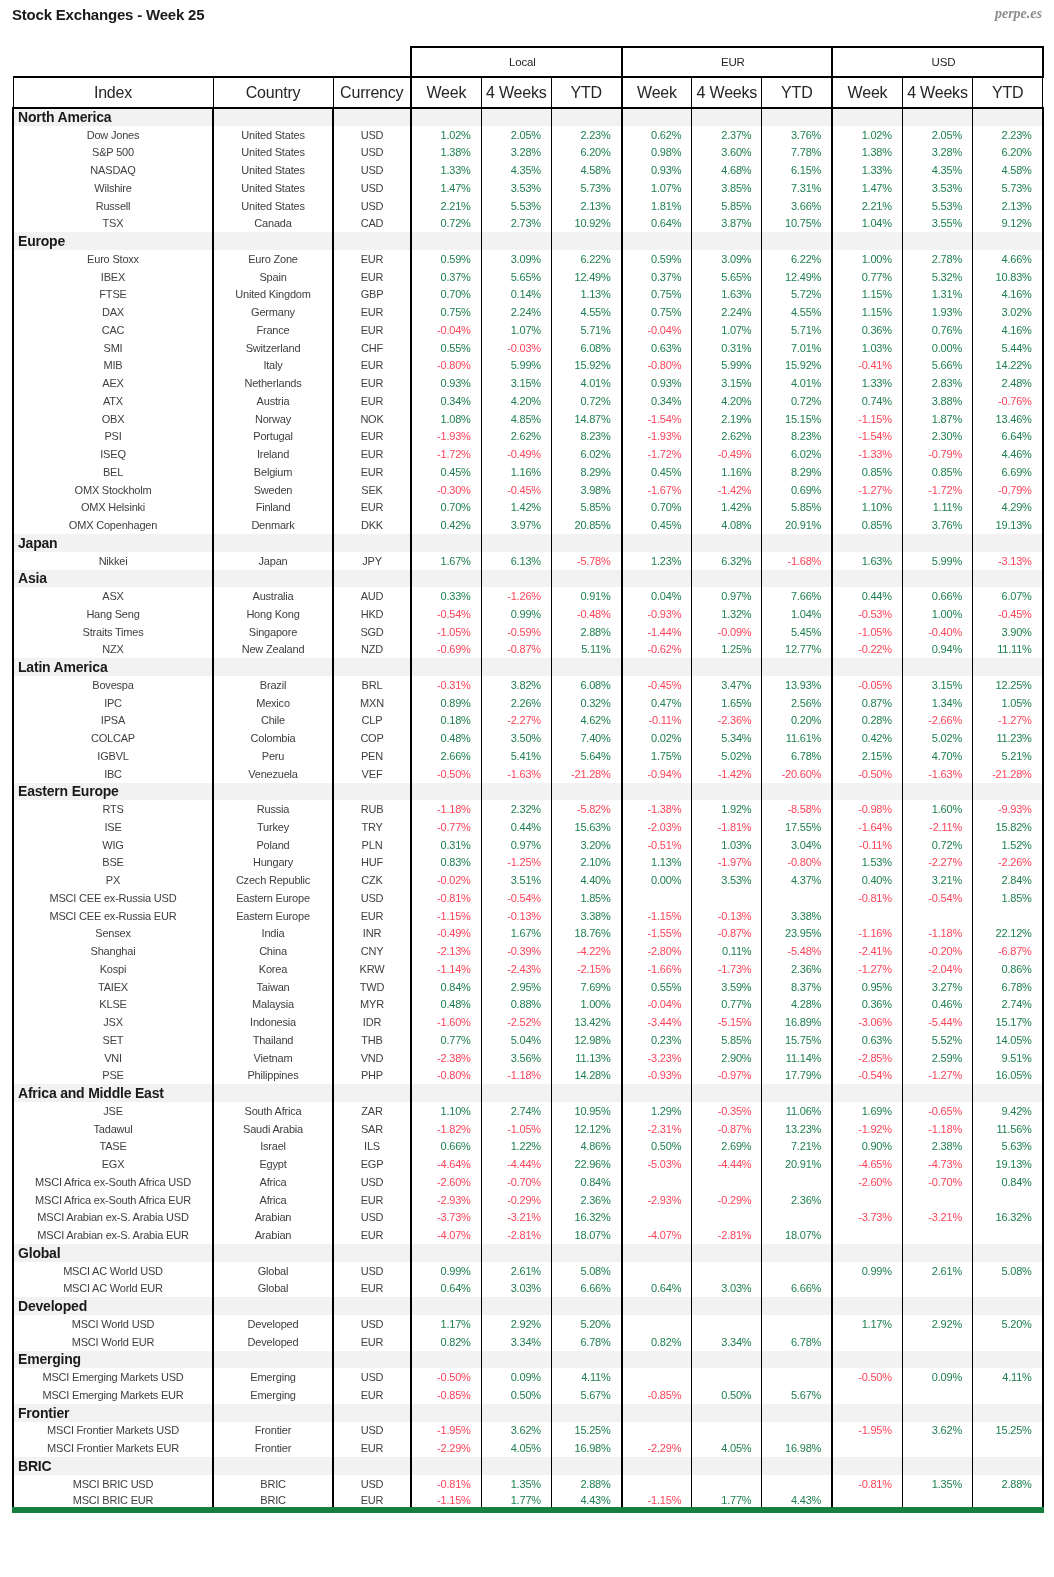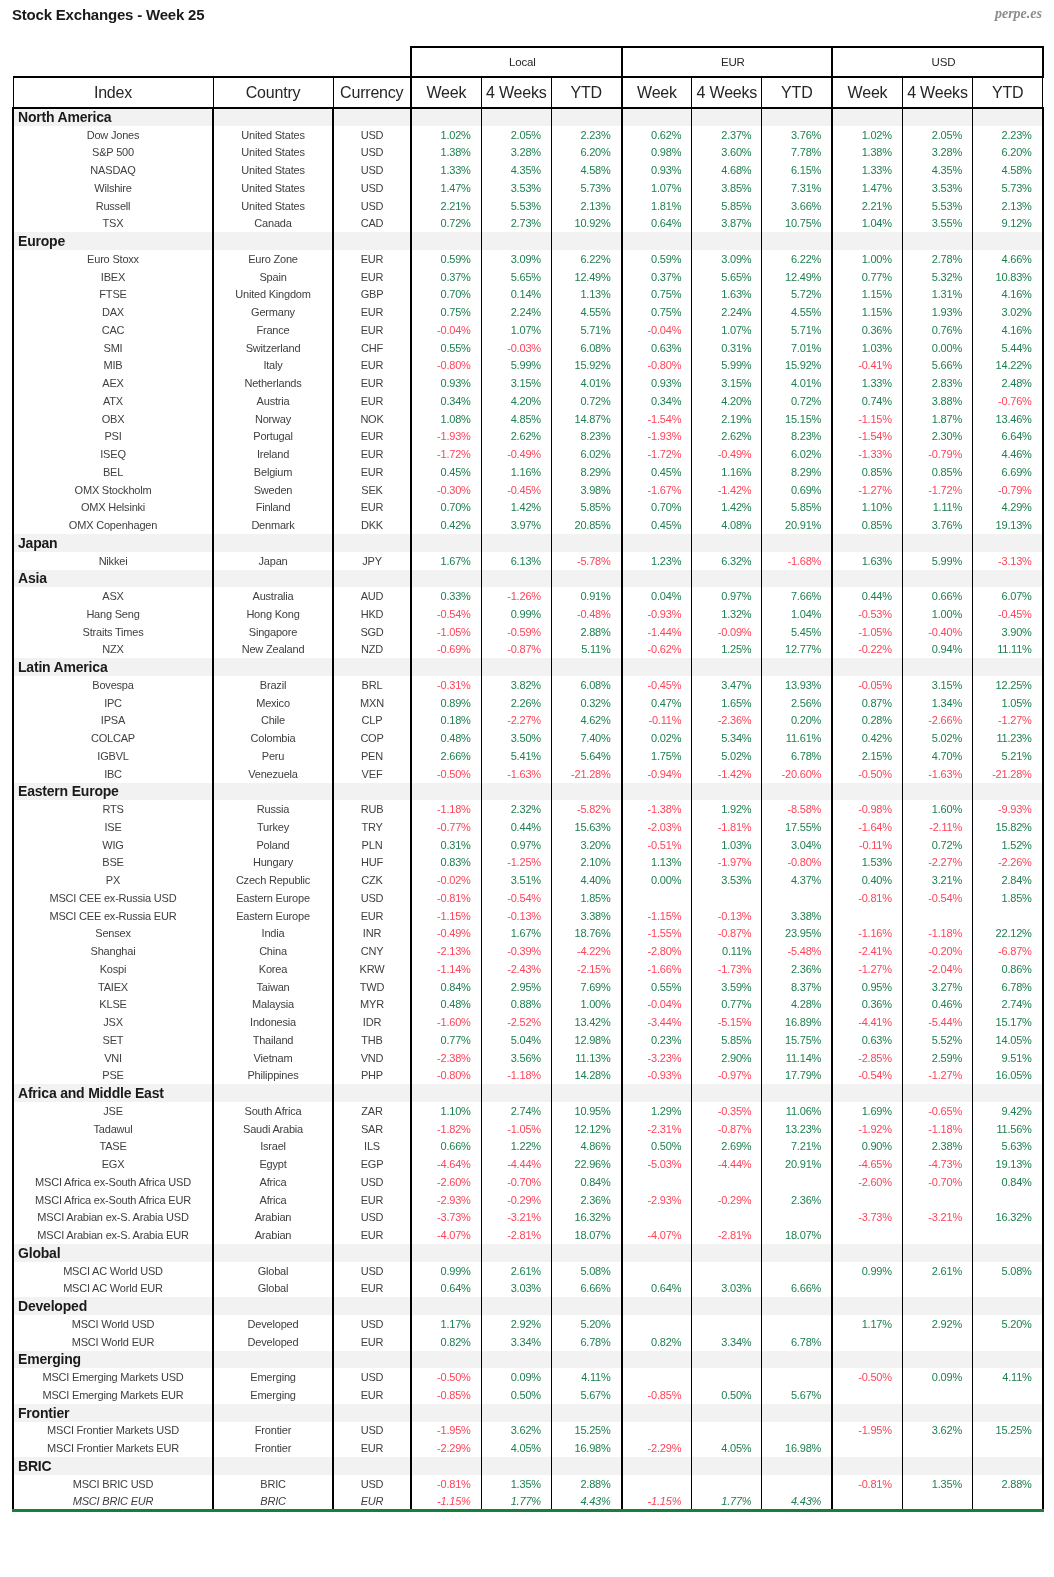--- a/index.html
+++ b/index.html
@@ -64,21 +64,21 @@
   tbody td {
     border-left: 1px solid #000;
     border-right: 1px solid #000;
     border-top: none;
     border-bottom: none;
     height: 17.75px;
     color: #404040;
   }
   tbody tr td:first-child { border-left-width: 2px; }
   tbody tr td:last-child { border-right-width: 2px; }
-  tbody tr:last-child td { border-bottom: 3px solid #15803d; font-style: italic; }
+  tbody tr:last-child td { border-bottom: 6px solid #15803d; }
 
   td.idx { text-align: center; }
   td.ctry { text-align: center; }
   td.cur { text-align: center; }
   td.num { text-align: right; padding-right: 10px; }
   td.pos { color: #1e8050; }
   td.neg { color: #ff4359; }
 
   tr.section-row td {
     background: #f2f2f2;
@@ -856,21 +856,21 @@
         <tr>
           <td class="idx">JSX</td>
           <td class="ctry tl">Indonesia</td>
           <td class="cur tl">IDR</td>
           <td class="num tl neg">-1.60%</td>
           <td class="num neg">-2.52%</td>
           <td class="num pos">13.42%</td>
           <td class="num tl neg">-3.44%</td>
           <td class="num neg">-5.15%</td>
           <td class="num pos">16.89%</td>
-          <td class="num tl neg">-4.41%</td>
+          <td class="num tl neg">-3.06%</td>
           <td class="num neg">-5.44%</td>
           <td class="num pos">15.17%</td>
         </tr>
         <tr>
           <td class="idx">SET</td>
           <td class="ctry tl">Thailand</td>
           <td class="cur tl">THB</td>
           <td class="num tl pos">0.77%</td>
           <td class="num pos">5.04%</td>
           <td class="num pos">12.98%</td>

